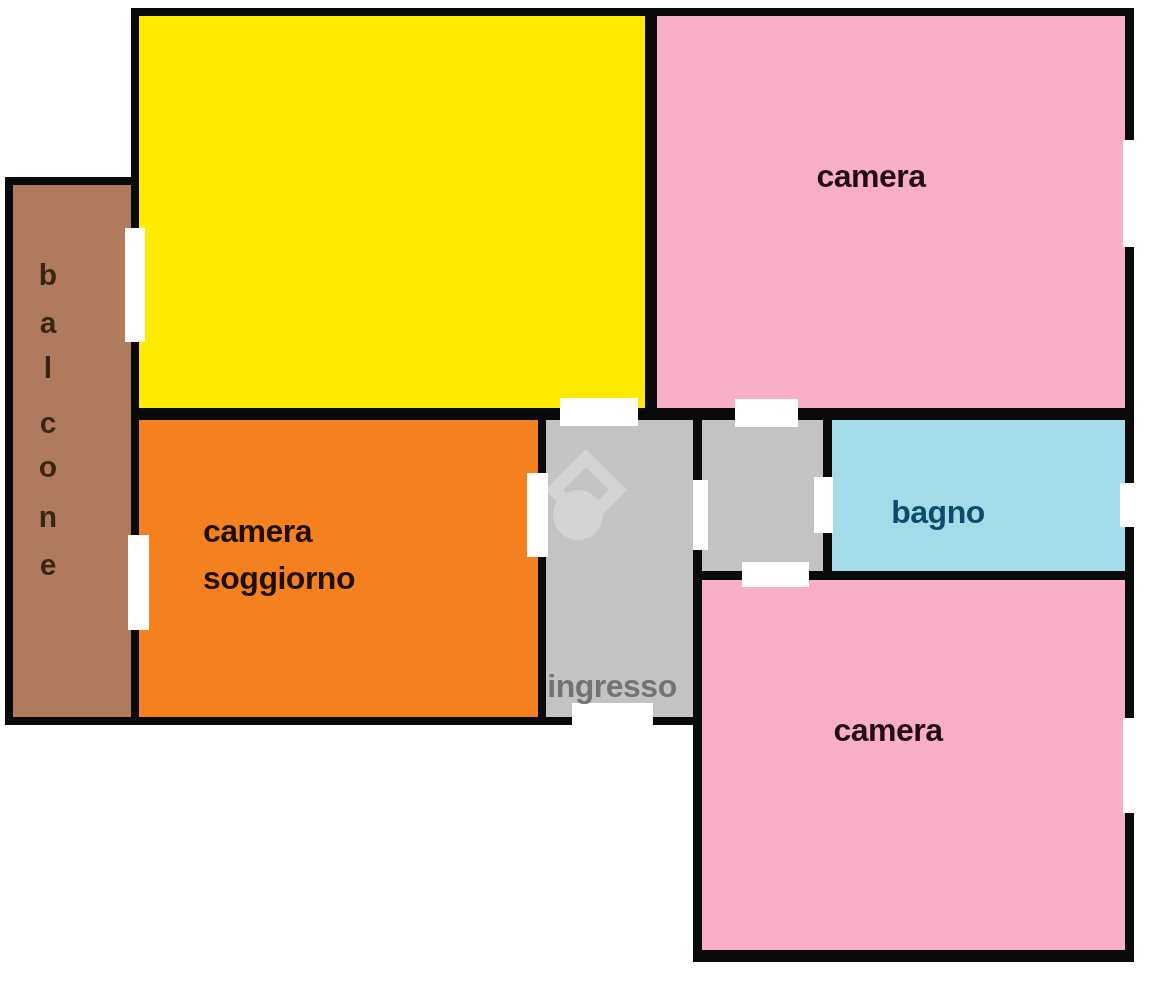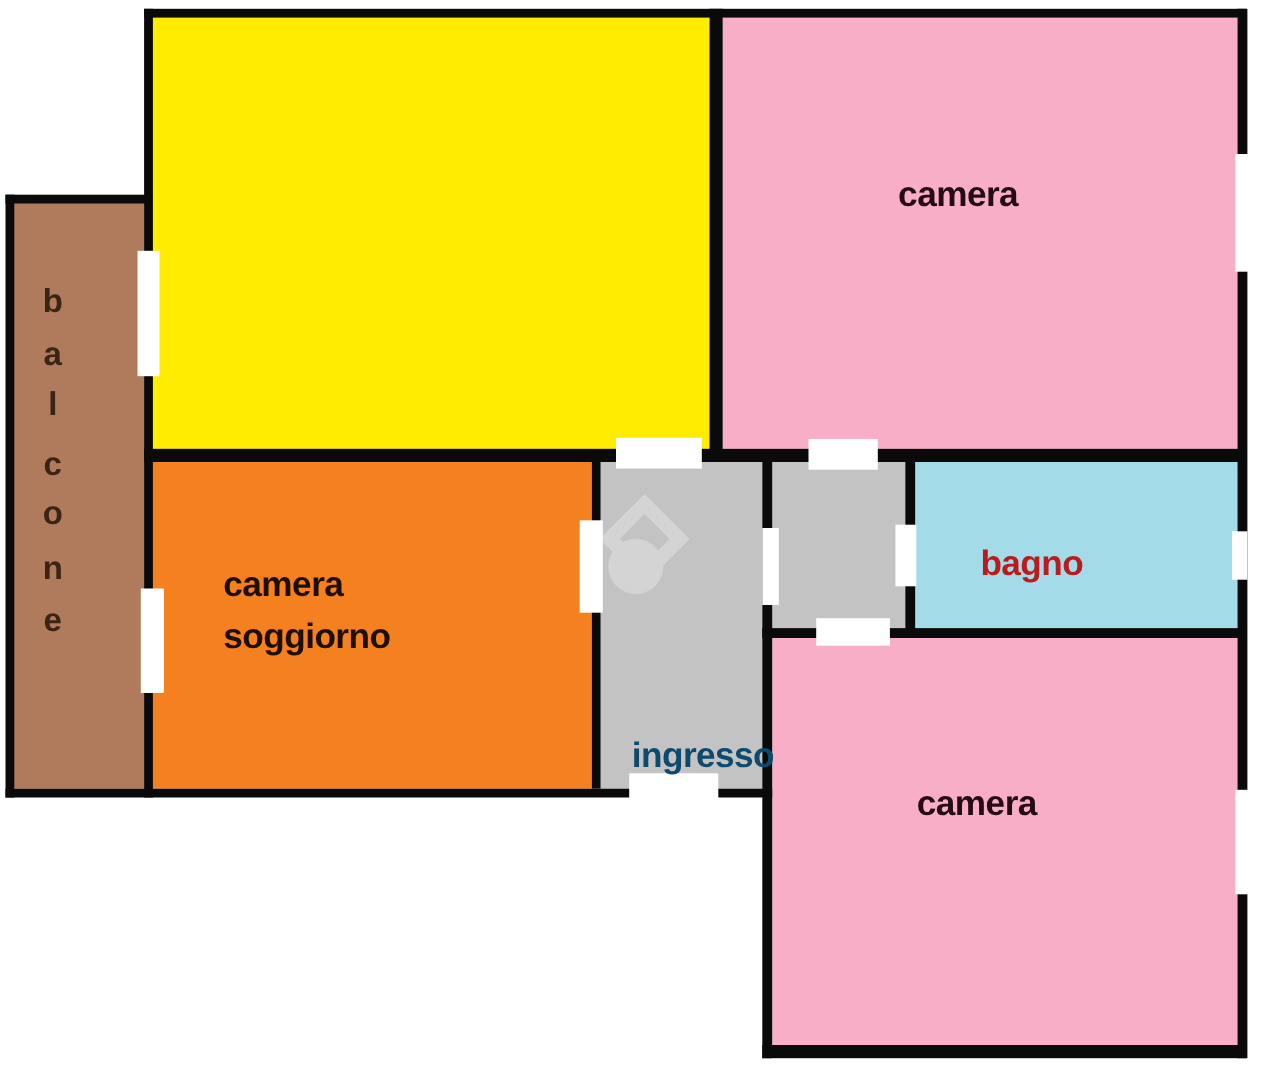--- a/index.html
+++ b/index.html
@@ -82,22 +82,22 @@
     <div class="opening" style="left: 693px; top: 480px; width: 15px; height: 70px; background: rgb(255, 255, 255);"></div>
     <div class="opening" style="left: 814px; top: 477px; width: 19px; height: 56px; background: rgb(255, 255, 255);"></div>
     <div class="opening" style="left: 742px; top: 562px; width: 67px; height: 25px; background: rgb(255, 255, 255);"></div>
     <div class="opening" style="left: 572px; top: 703px; width: 81px; height: 23px; background: rgb(255, 255, 255);"></div>
     <div class="opening" style="left: 1123px; top: 140px; width: 13px; height: 107px; background: rgb(255, 255, 255);"></div>
     <div class="opening" style="left: 1120px; top: 483px; width: 14px; height: 44px; background: rgb(255, 255, 255);"></div>
     <div class="opening" style="left: 1123px; top: 718px; width: 13px; height: 95px; background: rgb(255, 255, 255);"></div>
     <div class="label" style="left: 871px; top: 160px; font-size: 32px; color: rgb(37, 12, 20); transform: translate(-50%, -50%);">camera</div>
     <div class="label" style="left: 203px; top: 515px; font-size: 32px; color: rgb(29, 15, 3); transform: translate(0px, -50%);">camera</div>
     <div class="label" style="left: 203px; top: 562px; font-size: 32px; color: rgb(29, 15, 3); transform: translate(0px, -50%);">soggiorno</div>
-    <div class="label" style="left: 639px; top: 670px; font-size: 32px; color: #0c4a6e; transform: translate(-50%, -50%);">ingresso</div>
-    <div class="label" style="left: 938px; top: 496px; font-size: 32px; color: #b91c1c; transform: translate(-50%, -50%);">bagno</div>
+    <div class="label" style="left: 612px; top: 670px; font-size: 32px; color: #737373; transform: translate(-50%, -50%);">ingresso</div>
+    <div class="label" style="left: 938px; top: 496px; font-size: 32px; color: #0c4a6e; transform: translate(-50%, -50%);">bagno</div>
     <div class="label" style="left: 888px; top: 714px; font-size: 32px; color: rgb(37, 12, 20); transform: translate(-50%, -50%);">camera</div>
     <div class="vletter" style="left: 48px; top: 275px; font-size: 30px; color: rgb(58, 36, 20);">b</div>
     <div class="vletter" style="left: 48px; top: 323px; font-size: 30px; color: rgb(58, 36, 20);">a</div>
     <div class="vletter" style="left: 48px; top: 368px; font-size: 30px; color: rgb(58, 36, 20);">l</div>
     <div class="vletter" style="left: 48px; top: 423px; font-size: 30px; color: rgb(58, 36, 20);">c</div>
     <div class="vletter" style="left: 48px; top: 467px; font-size: 30px; color: rgb(58, 36, 20);">o</div>
     <div class="vletter" style="left: 48px; top: 517px; font-size: 30px; color: rgb(58, 36, 20);">n</div>
     <div class="vletter" style="left: 48px; top: 565px; font-size: 30px; color: rgb(58, 36, 20);">e</div>
   </div>
 

